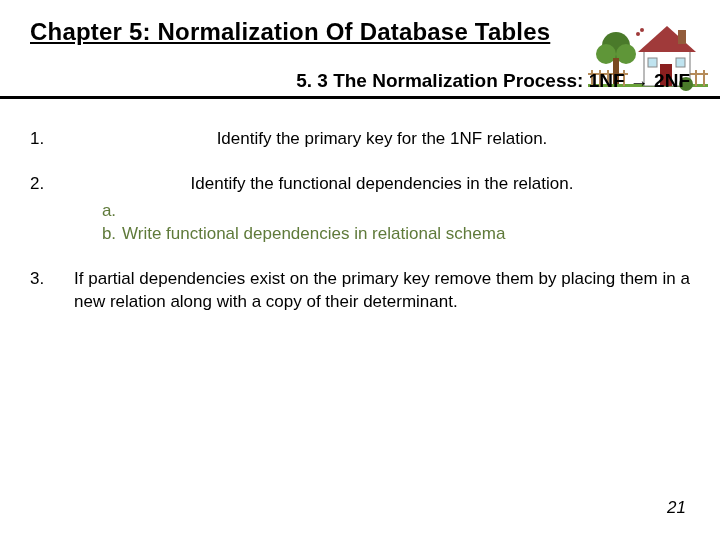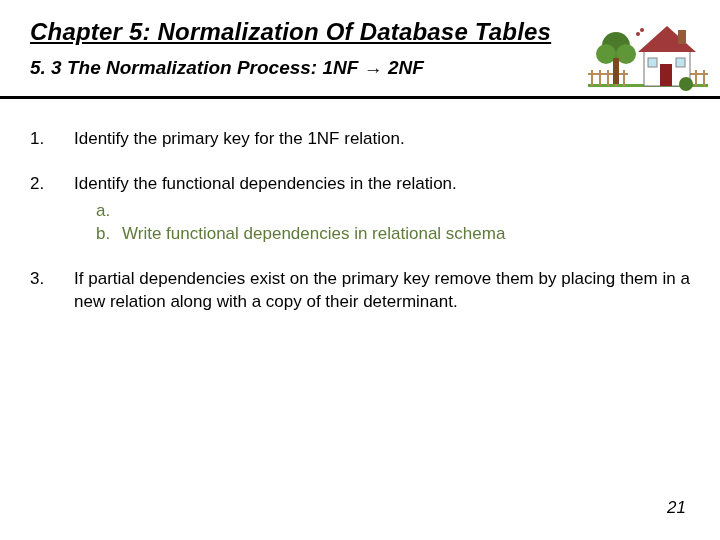--- a/index.html
+++ b/index.html
@@ -17,32 +17,32 @@
     width: 720px;
     height: 540px;
     position: relative;
     box-sizing: border-box;
   }
   .header-block {
     position: absolute;
     left: 30px;
     right: 30px;
     top: 18px;
-    font-style: italic;
   }
   .chapter-title {
     font-size: 24px;
     font-weight: 700;
     text-decoration: underline;
     letter-spacing: 0.2px;
   }
   .subtitle {
-    margin-top: 11px;
+    margin-top: 24px;
     font-size: 19px;
     font-weight: 700;
+    text-align: right;
   }
   .arrow {
     font-weight: 700;
   }
   .rule {
     position: absolute;
     left: 0;
     right: 0;
     top: 96px;
     height: 3px;
@@ -66,21 +66,21 @@
     align-items: flex-start;
     margin-bottom: 22px;
     font-size: 17px;
     line-height: 1.35;
   }
   .item .num {
     flex: 0 0 44px;
   }
   .item .txt {
     flex: 1 1 auto;
-    text-align: left;
+    text-align: center;
   }
   .item.justify .txt {
     text-align: justify;
   }
   .sub {
     margin-top: 4px;
     padding-left: 22px;
     color: #5f7a3a;
   }
   .sub-row {

